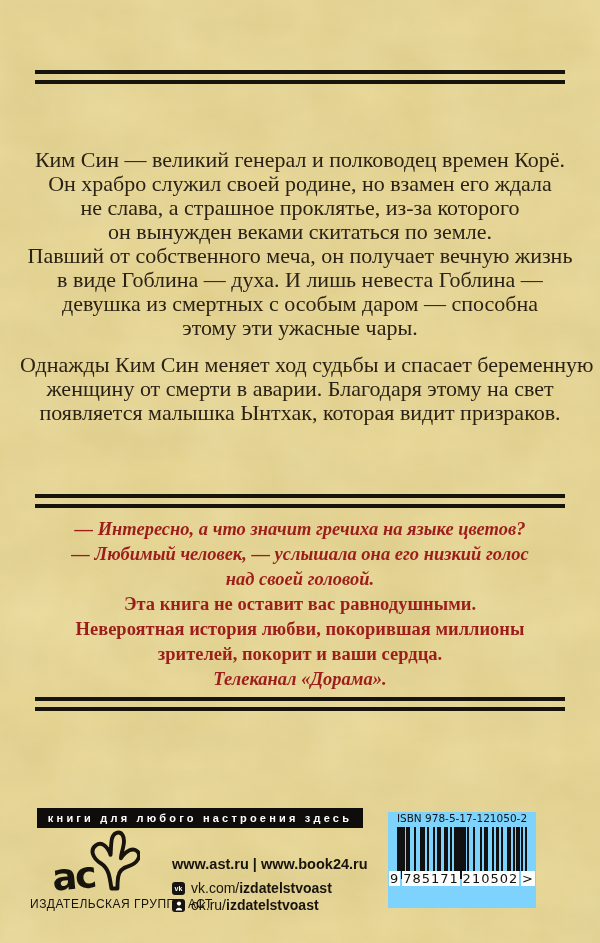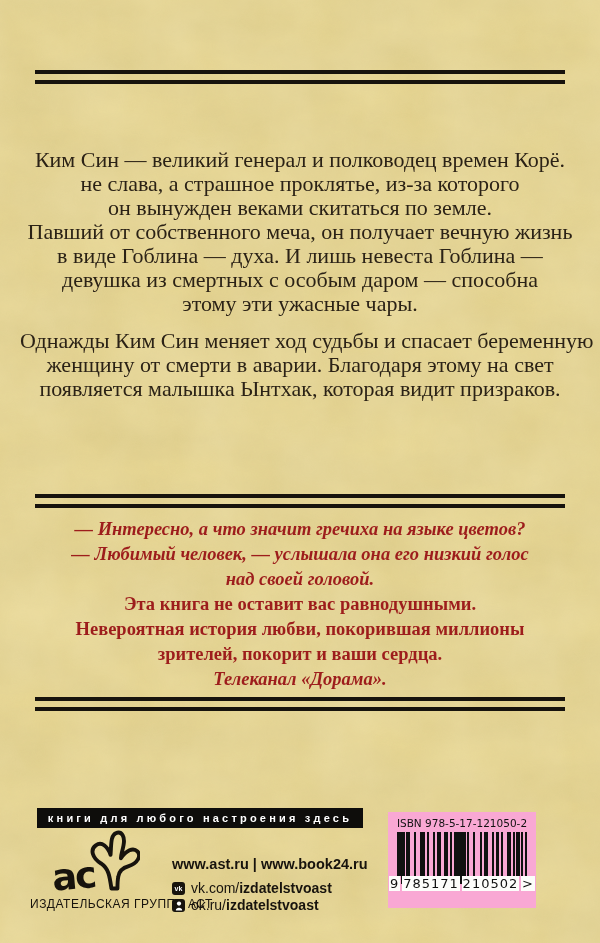--- a/index.html
+++ b/index.html
@@ -62,22 +62,22 @@
   .social-line{display:flex;align-items:center;gap:6px;font-size:14px;line-height:17px;white-space:nowrap;}
   .social-line b{font-weight:bold;}
   .mini-icon{
     display:inline-flex;align-items:center;justify-content:center;
     width:13px;height:13px;border-radius:3px;background:#17130d;color:#fff;
     font-size:7px;font-weight:bold;flex:0 0 auto;
   }
 
   
   .barcode-box{
-    position:absolute;left:388px;top:812px;width:148px;height:96px;background:#f9a8d4;
-    box-sizing:border-box;padding-top:5px;text-align:center;color:#111;
+    position:absolute;left:388px;top:812px;width:148px;height:96px;background:#7dd3fc;
+    box-sizing:border-box;text-align:center;color:#111;
     font-family:"DejaVu Sans","Liberation Sans",sans-serif;
   }
   .isbn{font-size:10.5px;white-space:nowrap;}
   .bars-wrap{position:relative;width:130px;margin:3px auto 0;height:60px;}
   .bars{display:flex;height:44px;}
   .bars span{height:44px;}
   .bars .b{background:#111;}
   .guard{position:absolute;top:0;width:2px;height:52px;background:#111;}
   .digits{
     position:absolute;top:44px;left:-8px;width:146px;display:flex;
@@ -107,20 +107,21 @@
   <div class="content">
 
     <div class="sep sep-top">
       <div class="rule"></div>
         <div class="rule"></div>
     </div>
 
     <div class="annotation">
       <div>
         <div class="line">Ким Син — великий генерал и полководец времен Корё.</div>
+        <div class="line">Он храбро служил своей родине, но взамен его ждала</div>
         <div class="line">не слава, а страшное проклятье, из-за которого</div>
         <div class="line">он вынужден веками скитаться по земле.</div>
         <div class="line">Павший от собственного меча, он получает вечную жизнь</div>
         <div class="line">в виде Гоблина — духа. И лишь невеста Гоблина —</div>
         <div class="line">девушка из смертных с особым даром — способна</div>
         <div class="line">этому эти ужасные чары.</div>
       </div>
       <div class="para2">
         <div class="line">Однажды Ким Син меняет ход судьбы и спасает беременную</div>
         <div class="line">женщину от смерти в аварии. Благодаря этому на свет</div>

